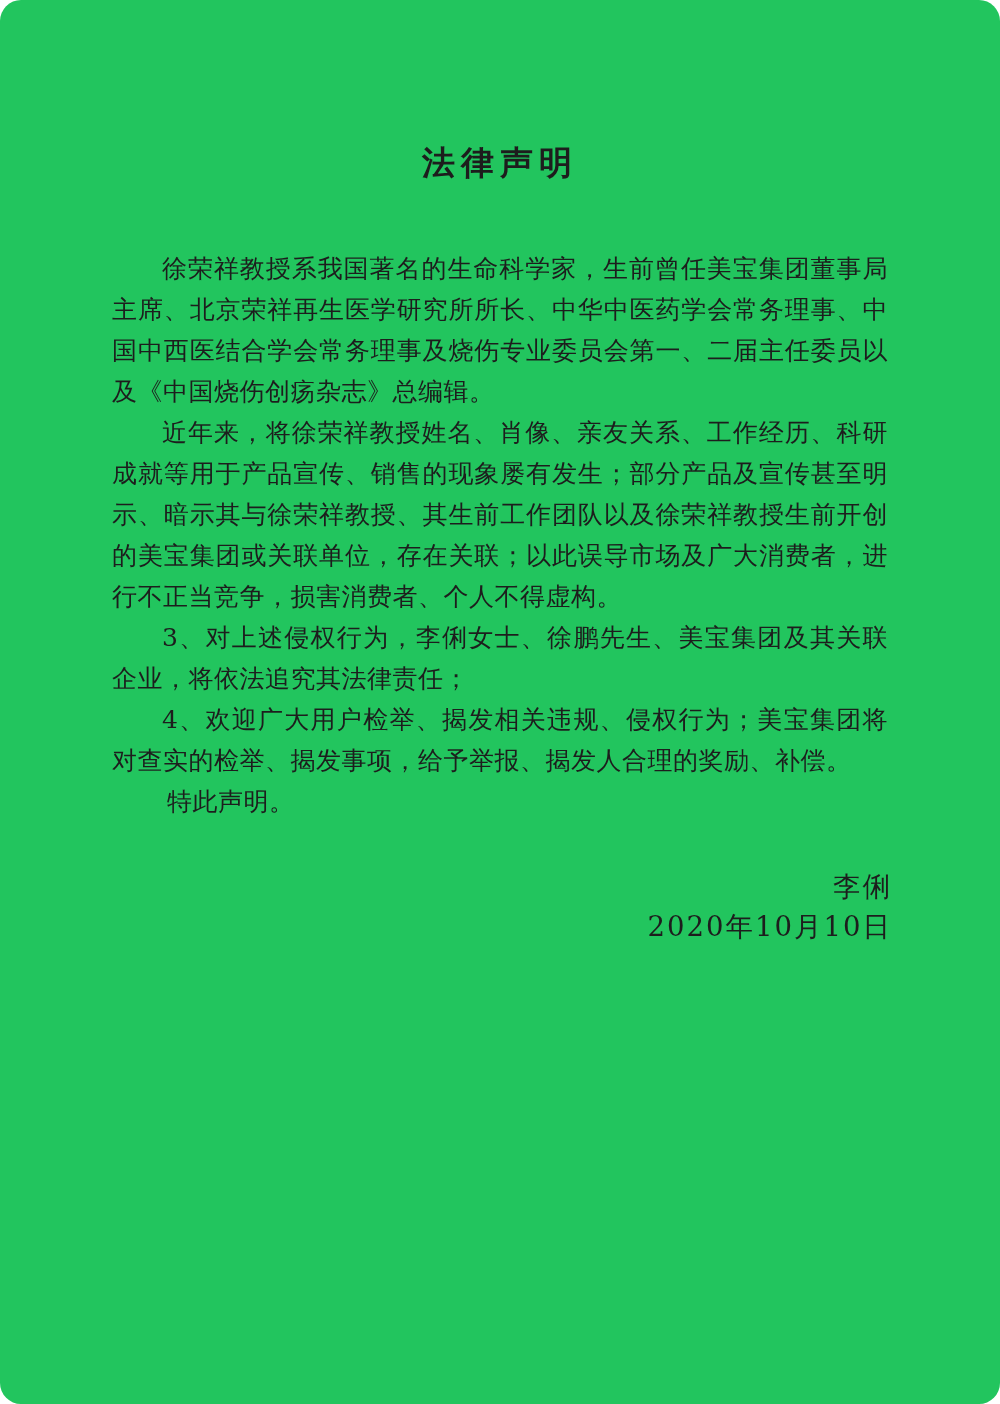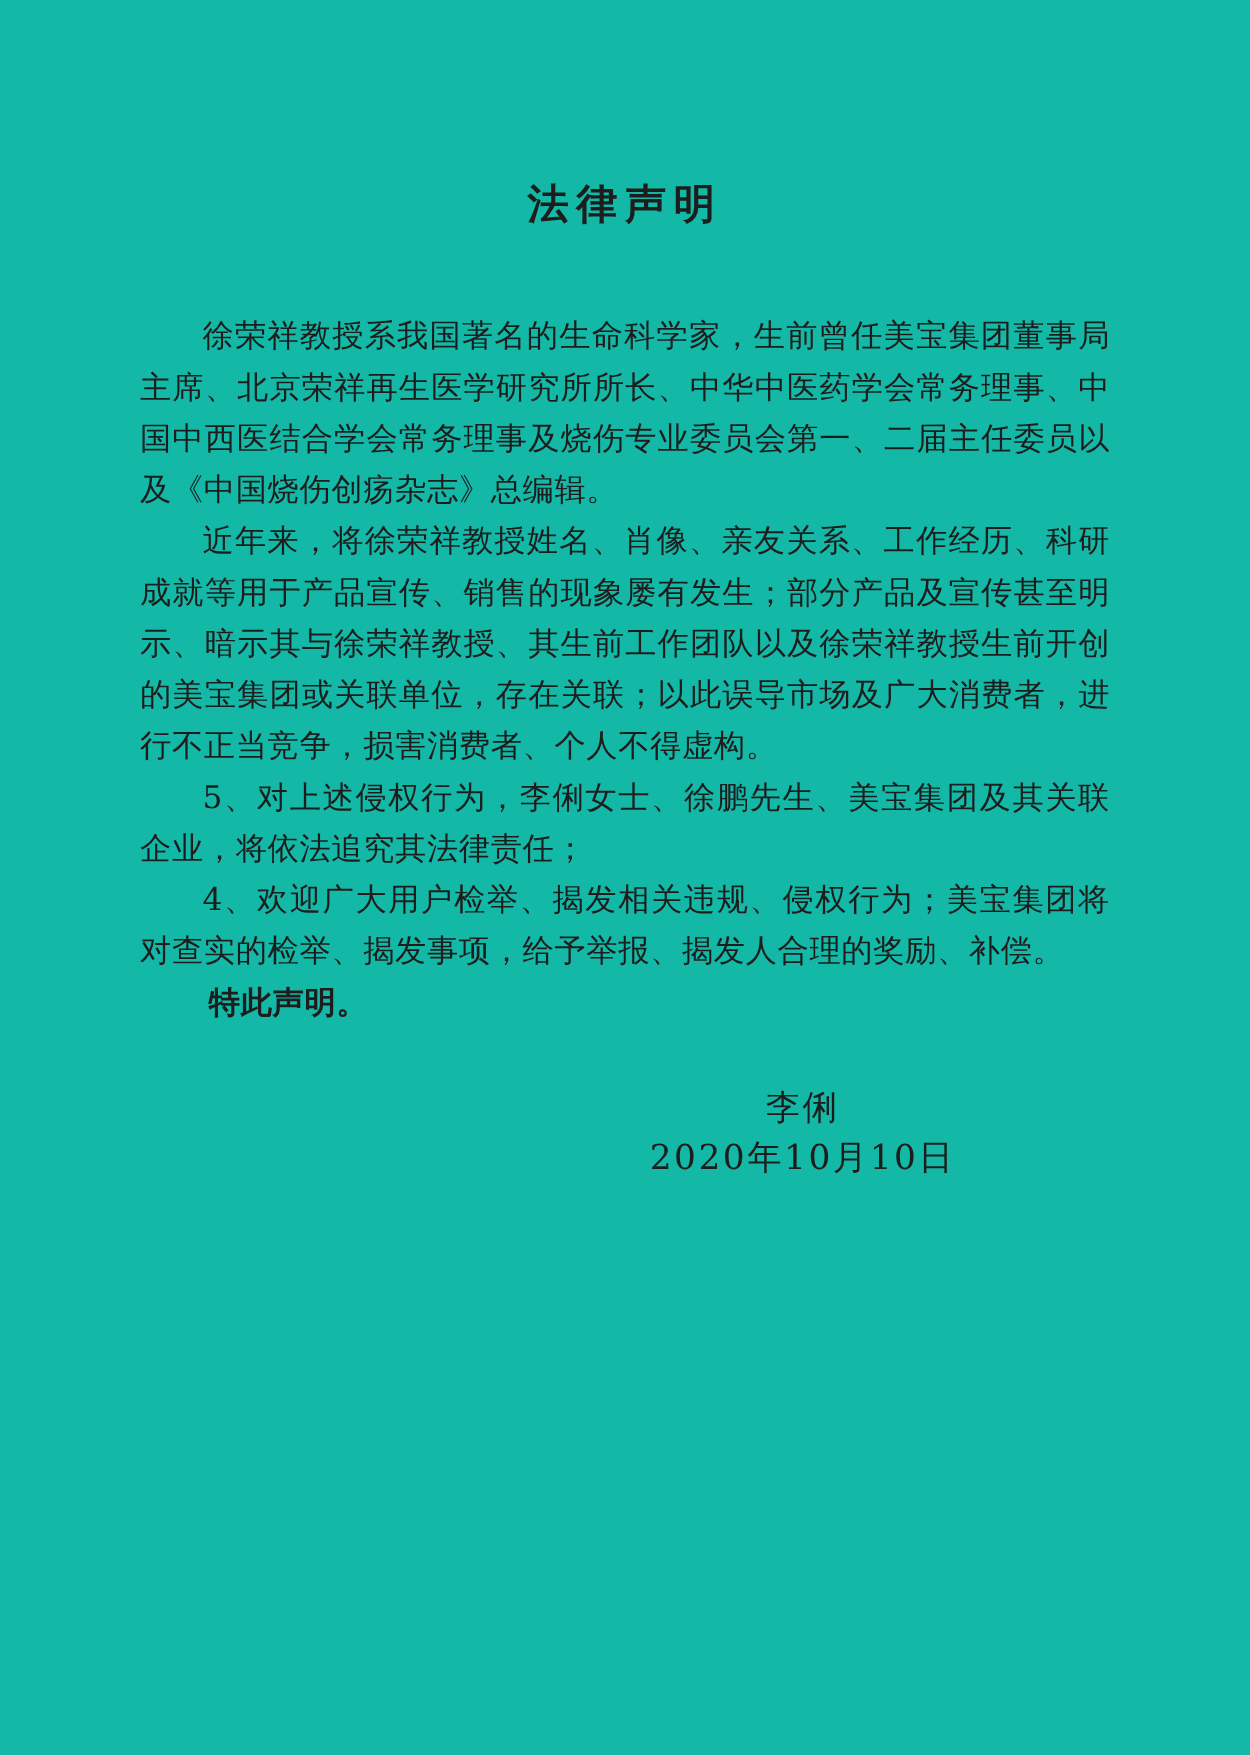--- a/index.html
+++ b/index.html
@@ -5,70 +5,71 @@
   html, body {
     margin: 0;
     padding: 0;
     background: #ffffff;
   }
   .page {
     position: relative;
     width: 1000px;
     height: 1404px;
     margin: 0 auto;
-    background: #14b8a6;
+    background: #22c55e;
     box-sizing: border-box;
     padding: 140px 112px 0 112px;
     color: #1d1d1d;
     font-family: "DejaVu Serif", "Liberation Serif", serif;
     overflow: hidden;
+    border-radius: 21px;
   }
   .doc-title {
     margin: 0 0 62px 0;
     text-align: center;
     font-size: 33px;
     line-height: 46px;
     font-weight: 600;
     letter-spacing: 6px;
   }
   .body-text p {
     margin: 0;
     font-size: 25px;
     line-height: 41px;
     text-align: justify;
     text-indent: 2em;
     letter-spacing: 0.5px;
   }
   .body-text p.closing {
     text-align: left;
     text-indent: 2.2em;
-    font-weight: bold;
   }
   .sig-block {
     width: 500px;
     margin: 44px 0 0 280px;
     text-align: center;
     font-size: 27.5px;
     line-height: 40px;
   }
   .sig-block div {
     letter-spacing: 2px;
+    text-align: right;
   }
 </style>
 </head>
 <body>
 
 <div class="page">
 
   <h1 class="doc-title">法律声明</h1>
 
   <div class="body-text">
     <p>徐荣祥教授系我国著名的生命科学家，生前曾任美宝集团董事局主席、北京荣祥再生医学研究所所长、中华中医药学会常务理事、中国中西医结合学会常务理事及烧伤专业委员会第一、二届主任委员以及《中国烧伤创疡杂志》总编辑。</p>
     <p>近年来，将徐荣祥教授姓名、肖像、亲友关系、工作经历、科研成就等用于产品宣传、销售的现象屡有发生；部分产品及宣传甚至明示、暗示其与徐荣祥教授、其生前工作团队以及徐荣祥教授生前开创的美宝集团或关联单位，存在关联；以此误导市场及广大消费者，进行不正当竞争，损害消费者、个人不得虚构。</p>
-    <p>5、对上述侵权行为，李俐女士、徐鹏先生、美宝集团及其关联企业，将依法追究其法律责任；</p>
+    <p>3、对上述侵权行为，李俐女士、徐鹏先生、美宝集团及其关联企业，将依法追究其法律责任；</p>
     <p>4、欢迎广大用户检举、揭发相关违规、侵权行为；美宝集团将对查实的检举、揭发事项，给予举报、揭发人合理的奖励、补偿。</p>
     <p class="closing">特此声明。</p>
   </div>
 
   <div class="sig-block">
     <div>李俐</div>
     <div>2020年10月10日</div>
   </div>
 
 </div>

